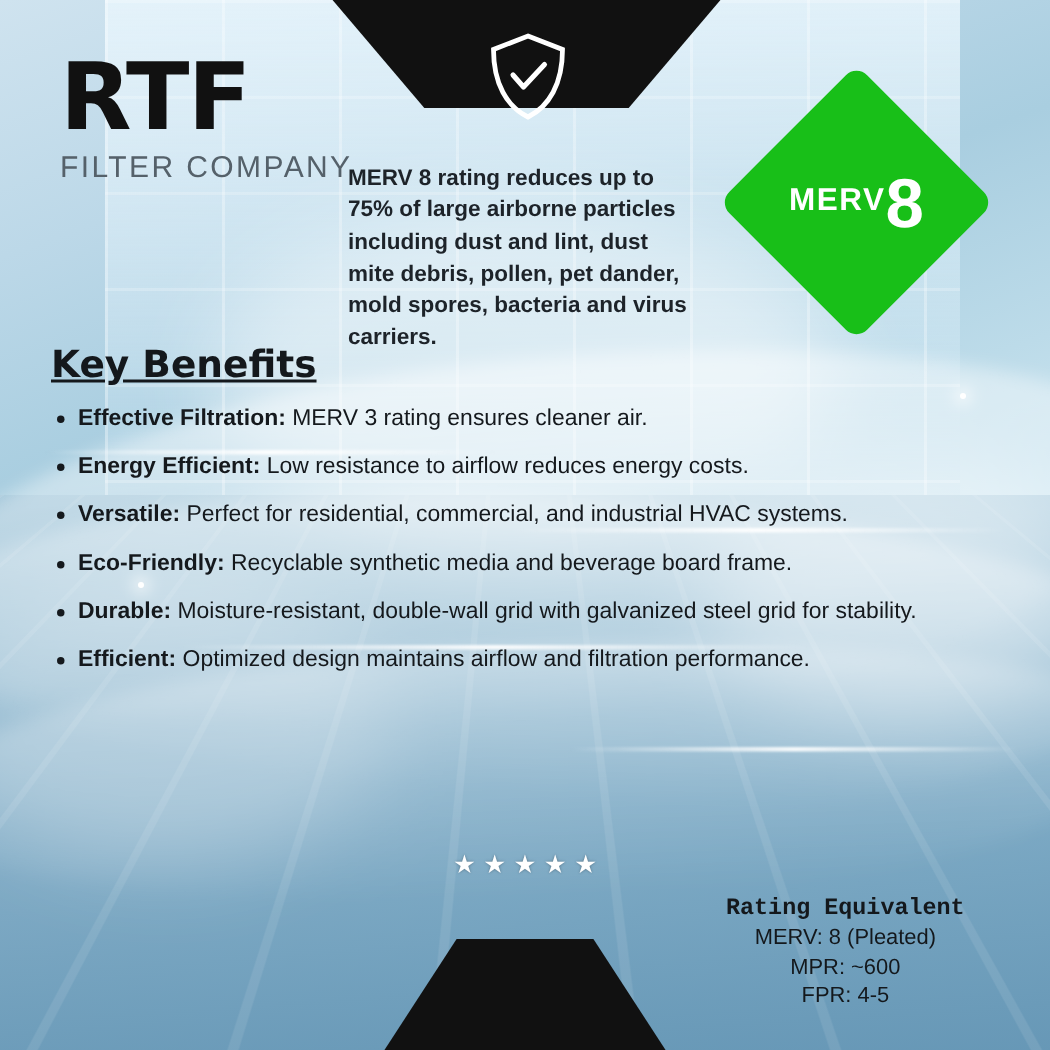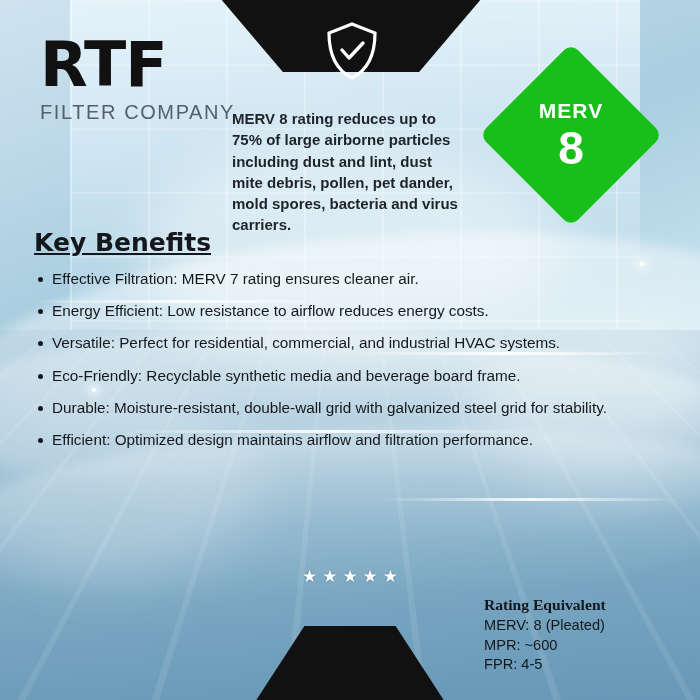--- a/index.html
+++ b/index.html
@@ -148,21 +148,21 @@
     left: 28px; top: 28px;
     width: 130px; height: 130px;
     background: #18bf18;
     transform: rotate(45deg);
     border-radius: 10px;
   }
   .diamond-label {
     position: absolute;
     inset: 0;
     display: flex;
-    flex-direction: column;
+    flex-direction: row;
     align-items: center;
     justify-content: center;
     color: #ffffff;
     font-family: "Liberation Sans", sans-serif;
   }
   .diamond-label .m {
     font-size: 21px;
     font-weight: bold;
     letter-spacing: 1px;
     line-height: 1;
@@ -197,21 +197,21 @@
     color: #15191d;
   }
   .bullet-dot {
     flex: 0 0 auto;
     width: 5px; height: 5px;
     border-radius: 50%;
     background: #15191d;
     margin: 8px 9px 0 4px;
   }
   .bullet-body { flex: 1 1 auto; }
-  .bullet-body b { font-weight: normal; }
+  .bullet-body b { font-weight: bold; }
 
   
   .stars {
     position: absolute;
     left: 302px; top: 566px;
     width: 96px;
     display: flex;
     justify-content: space-between;
     color: #ffffff;
     font-size: 17px;
@@ -221,26 +221,27 @@
   
   .rating {
     position: absolute;
     left: 484px; top: 596px;
     color: #14181c;
   }
   .rating h3 {
     margin: 0 0 2px 0;
     font-size: 15.6px;
     font-weight: bold;
-    font-family: Liberation Serif, serif;
+    font-family: Liberation Mono, monospace;
   }
   .rating p {
     margin: 0;
     font-size: 14.6px;
     line-height: 1.35;
+    text-align: center;
   }
 </style>
 </head>
 <body>
 
 <div id="card">
 
   <div class="bg-layer">
     <div class="window-grid"></div>
     <div class="floor"></div>
@@ -282,21 +283,21 @@
       <div class="m">MERV</div>
       <div class="n">8</div>
     </div>
   </div>
 
   <div class="benefits">
     <h2>Key Benefits</h2>
 
     <div class="bullet-row">
       <span class="bullet-dot"></span>
-      <span class="bullet-body"><b>Effective Filtration:</b><span> MERV 7 rating ensures cleaner air.</span></span>
+      <span class="bullet-body"><b>Effective Filtration:</b><span> MERV 3 rating ensures cleaner air.</span></span>
     </div>
 
     <div class="bullet-row">
       <span class="bullet-dot"></span>
       <span class="bullet-body"><b>Energy Efficient:</b><span> Low resistance to airflow reduces energy costs.</span></span>
     </div>
 
 
     <div class="bullet-row">
       <span class="bullet-dot"></span>

